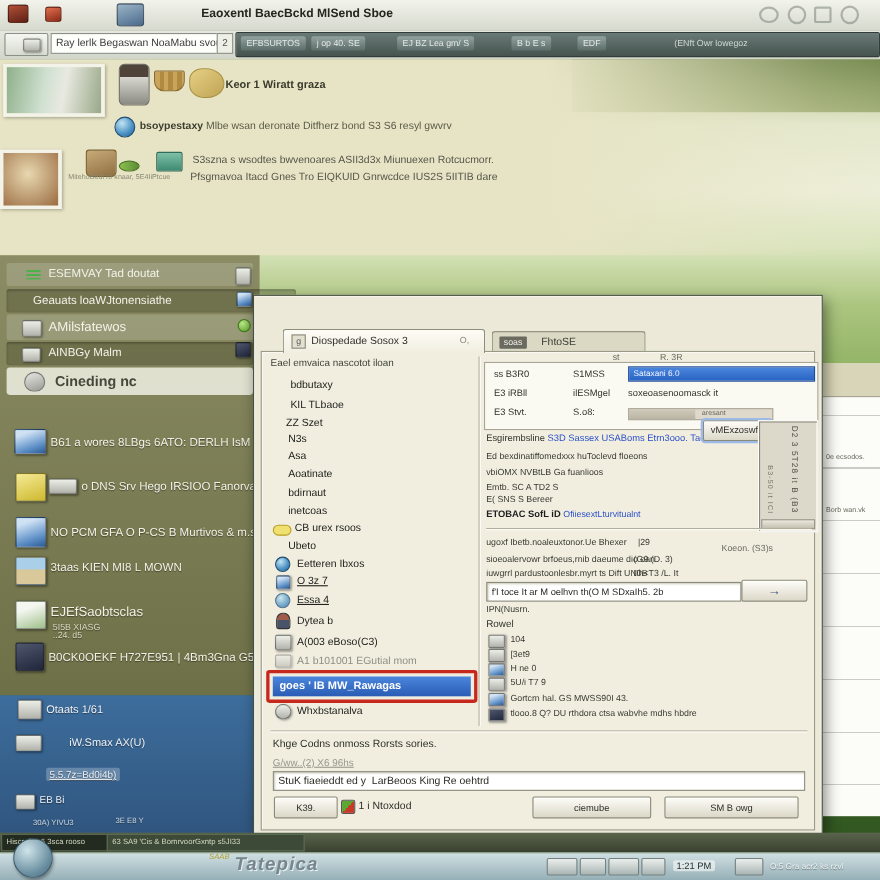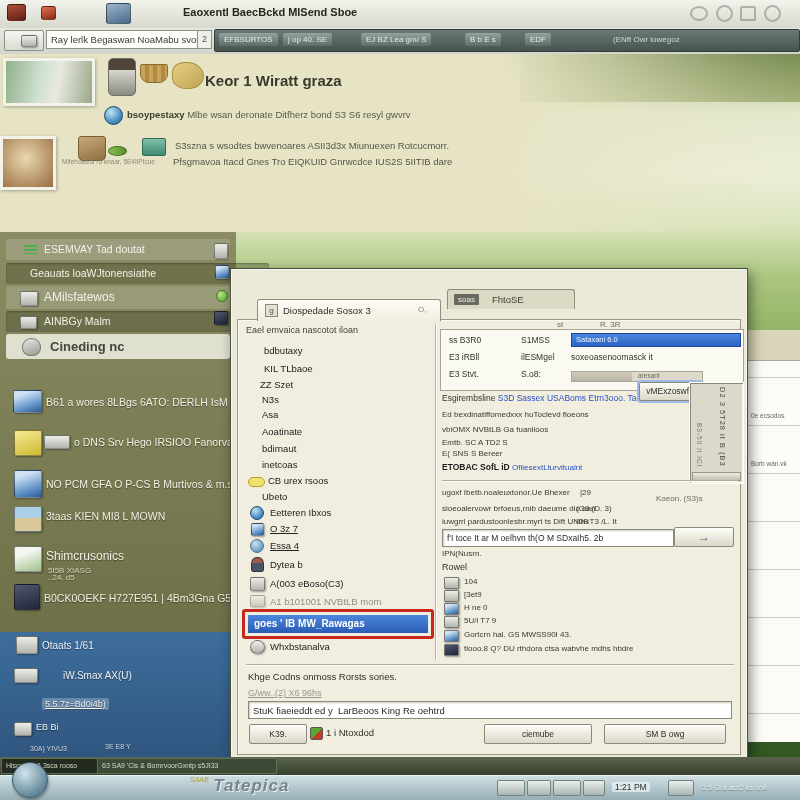--- a/index.html
+++ b/index.html
@@ -110,21 +110,21 @@
   </div>
 
   <div class="ab bg"></div>
   <div class="ab hdrband"></div>
 
   <div class="ab hdrpanel">
     <div class="ab photo" style="left:3px;top:4px;width:86px;height:42px;background:linear-gradient(100deg,#8fb08a 0%,#cfe0d0 40%,#e9e9e1 60%,#98a888 100%);"></div>
     <div class="ab" style="left:108px;top:4px;width:26px;height:36px;border:1px solid #6e6e66;border-radius:5px;background:linear-gradient(180deg,#50443a 0 30%,#d8d8d0 30%,#8a8a82);"></div>
     <div class="ab" style="left:140px;top:10px;width:26px;height:17px;border:1px solid #8a6a30;border-radius:2px 2px 9px 9px;background:repeating-linear-gradient(90deg,#c9a45a 0 4px,#b08a40 4px 8px);"></div>
     <div class="ab" style="left:172px;top:8px;width:30px;height:25px;border:1px solid #a8903f;border-radius:40% 55% 50% 45%;background:linear-gradient(140deg,#e5cf84,#c0a455);"></div>
-    <div class="ab tx" style="left:205px;top:18px;font-size:15px;font-weight:bold;color:#3a3a2c;">Keor 1 Wiratt graza</div>
+    <div class="ab tx" style="left:205px;top:18px;font-size:10px;font-weight:bold;color:#3a3a2c;">Keor 1 Wiratt graza</div>
     <div class="ab globe" style="left:104px;top:52px;width:17px;height:17px;"></div>
     <div class="ab tx" style="left:127px;top:55px;font-size:9.5px;color:#5a5a48;">
       <b style="color:#3c3c2e;">bsoypestaxy</b>
       <span>Mlbe wsan deronate Ditfherz bond S3 S6 resyl gwvrv</span>
     </div>
     <div class="ab photo" style="left:0px;top:82px;width:50px;height:48px;background:radial-gradient(circle at 45% 40%,#e8d8b0,#9a6a40);"></div>
     <div class="ab" style="left:78px;top:82px;width:26px;height:23px;border:1px solid #7a6030;border-radius:3px 3px 5px 5px;background:linear-gradient(160deg,#c8aa78,#8f6f42);"></div>
     <div class="ab" style="left:108px;top:92px;width:17px;height:8px;border-radius:50%;background:linear-gradient(90deg,#8cc050,#5a8c32);border:1px solid #47701f;"></div>
     <div class="ab" style="left:142px;top:84px;width:22px;height:16px;border:1px solid #2f6a5a;border-radius:2px;background:linear-gradient(180deg,#7ec0a8,#3f8a72);"></div>
     <div class="ab tx" style="left:175px;top:86px;font-size:9.5px;color:#55554a;">S3szna s wsodtes bwvenoares ASII3d3x Miunuexen Rotcucmorr.</div>
@@ -162,21 +162,21 @@
     <div class="ab tx fitem" style="left:46px;top:164px;">B61 a wores 8LBgs 6ATO: DERLH IsM</div>
     <div class="ab icb ic-yellow" style="left:14px;top:198px;width:26px;height:24px;"></div>
     <div class="ab icb ic-gray" style="left:44px;top:203px;width:24px;height:12px;"></div>
     <div class="ab tx fitem" style="left:74px;top:204px;">o DNS Srv Hego IRSIOO Fanorvan.</div>
     <div class="ab icb ic-blue" style="left:14px;top:238px;width:26px;height:26px;"></div>
     <div class="ab tx fitem" style="left:46px;top:246px;">NO PCM GFA O P-CS B Murtivos &amp; m.s</div>
     <div class="ab icb ic-photo" style="left:14px;top:274px;width:26px;height:24px;"></div>
     <div class="ab tx fitem" style="left:46px;top:278px;">3taas KIEN MI8 L MOWN</div>
     <div class="ab tx fsub" style="left:48px;top:293px;margin-top:48px;">..24. d5</div>
     <div class="ab icb ic-app" style="left:14px;top:314px;width:26px;height:24px;"></div>
-    <div class="ab tx fitem" style="left:46px;top:317px;font-size:12px;">Shimcrusonics</div>
+    <div class="ab tx fitem" style="left:46px;top:317px;font-size:12px;">EJEfSaobtsclas</div>
     <div class="ab tx fsub" style="left:48px;top:334px;">5I5B XIASG</div>
     <div class="ab icb ic-dark" style="left:14px;top:352px;width:24px;height:24px;"></div>
     <div class="ab tx fitem" style="left:44px;top:360px;">B0CK0OEKF H727E951 | 4Bm3Gna G5</div>
   </div>
 
   <div class="ab bluezone">
     <div class="ab icb ic-gray" style="left:16px;top:4px;width:20px;height:16px;"></div>
     <div class="ab tx dsk" style="left:42px;top:8px;">Otaats 1/61</div>
     <div class="ab icb ic-gray" style="left:14px;top:36px;width:22px;height:13px;"></div>
     <div class="ab tx dsk" style="left:42px;top:38px;padding-left:21px;">iW.Smax AX(U)</div>
@@ -193,21 +193,21 @@
     <div class="ab tx" style="left:3px;top:130px;font-size:6.5px;color:#6a6a60;">Borb wan.vk</div>
   </div>
 
   <div class="ab dialog">
 
     <div class="ab tab tabon" style="left:26px;top:30px;width:182px;height:21px;">
       <span class="ab" style="left:7px;top:4px;width:11px;height:11px;border:1px solid #8a8a7a;background:#e4e0d0;font-size:8px;text-align:center;line-height:11px;color:#555;">g</span>
       <span class="ab tx" style="left:25px;top:5px;color:#2e2e26;">Diospedade Sosox 3</span>
       <span class="ab tx" style="left:160px;top:5px;color:#8a8a7a;font-size:8px;">O,</span>
     </div>
-    <div class="ab tab taboff" style="left:216px;top:20px;width:126px;height:19px;">
+    <div class="ab tab taboff" style="left:216px;top:32px;width:126px;height:19px;padding-left:12px;">
       <span class="ab" style="left:6px;top:4px;background:#6a6a60;color:#f0f0e8;font-size:8px;padding:0 4px;line-height:11px;border-radius:1px;">soas</span>
       <span class="ab tx" style="left:44px;top:4px;color:#3c3c34;">FhtoSE</span>
     </div>
 
     <div class="ab dpanel">
 
       <div class="ab tx llhead" style="left:8px;top:5px;">Eael emvaica nascotot iloan</div>
       <div class="ab tx lli" style="left:26px;top:25px;">bdbutaxy</div>
       <div class="ab tx lli" style="left:26px;top:43px;">KIL TLbaoe</div>
       <div class="ab tx lli" style="left:22px;top:59px;">ZZ  Szet</div>
@@ -223,21 +223,21 @@
       <div class="ab tx lli" style="left:32px;top:187px;">Eetteren Ibxos</div>
       <div class="ab icb ic-blue" style="left:13px;top:203px;width:11px;height:11px;"></div>
       <div class="ab tx lli lnk" style="left:32px;top:203px;">O 3z 7</div>
       <div class="ab globe" style="left:12px;top:219px;width:12px;height:12px;opacity:.75;"></div>
       <div class="ab tx lli lnk" style="left:32px;top:220px;">Essa 4</div>
       <div class="ab" style="left:13px;top:237px;width:11px;height:13px;border-radius:45% 45% 20% 20%;background:linear-gradient(180deg,#a05a4a 0 40%,#4a5468 40%);border:1px solid #333;"></div>
       <div class="ab tx lli" style="left:32px;top:239px;">Dytea b</div>
       <div class="ab icb ic-gray" style="left:12px;top:257px;width:13px;height:12px;"></div>
       <div class="ab tx lli" style="left:32px;top:258px;">A(003 eBoso(C3)</div>
       <div class="ab icb ic-gray" style="left:12px;top:275px;width:13px;height:10px;opacity:.6;"></div>
-      <div class="ab tx lli grayed" style="left:32px;top:276px;">A1 b101001 NVBtLB mom</div>
+      <div class="ab tx lli grayed" style="left:32px;top:276px;">A1 b101001 EGutial mom</div>
       <div class="ab selbox" style="left:4px;top:289px;width:186px;height:24px;">
         <div class="selbar tx" style="margin:3px;height:18px;">goes ' IB MW_Rawagas</div>
       </div>
       <div class="ab icb ic-gray" style="left:12px;top:320px;width:13px;height:12px;border-radius:50%;"></div>
       <div class="ab tx lli" style="left:32px;top:321px;">Whxbstanalva</div>
 
       <div class="ab vline" style="left:197px;top:4px;width:0;height:336px;"></div>
 
       <div class="ab tx r8" style="left:319px;top:0px;color:#6a6a60;">st</div>
       <div class="ab tx r8" style="left:362px;top:0px;color:#6a6a60;">R. 3R</div>

